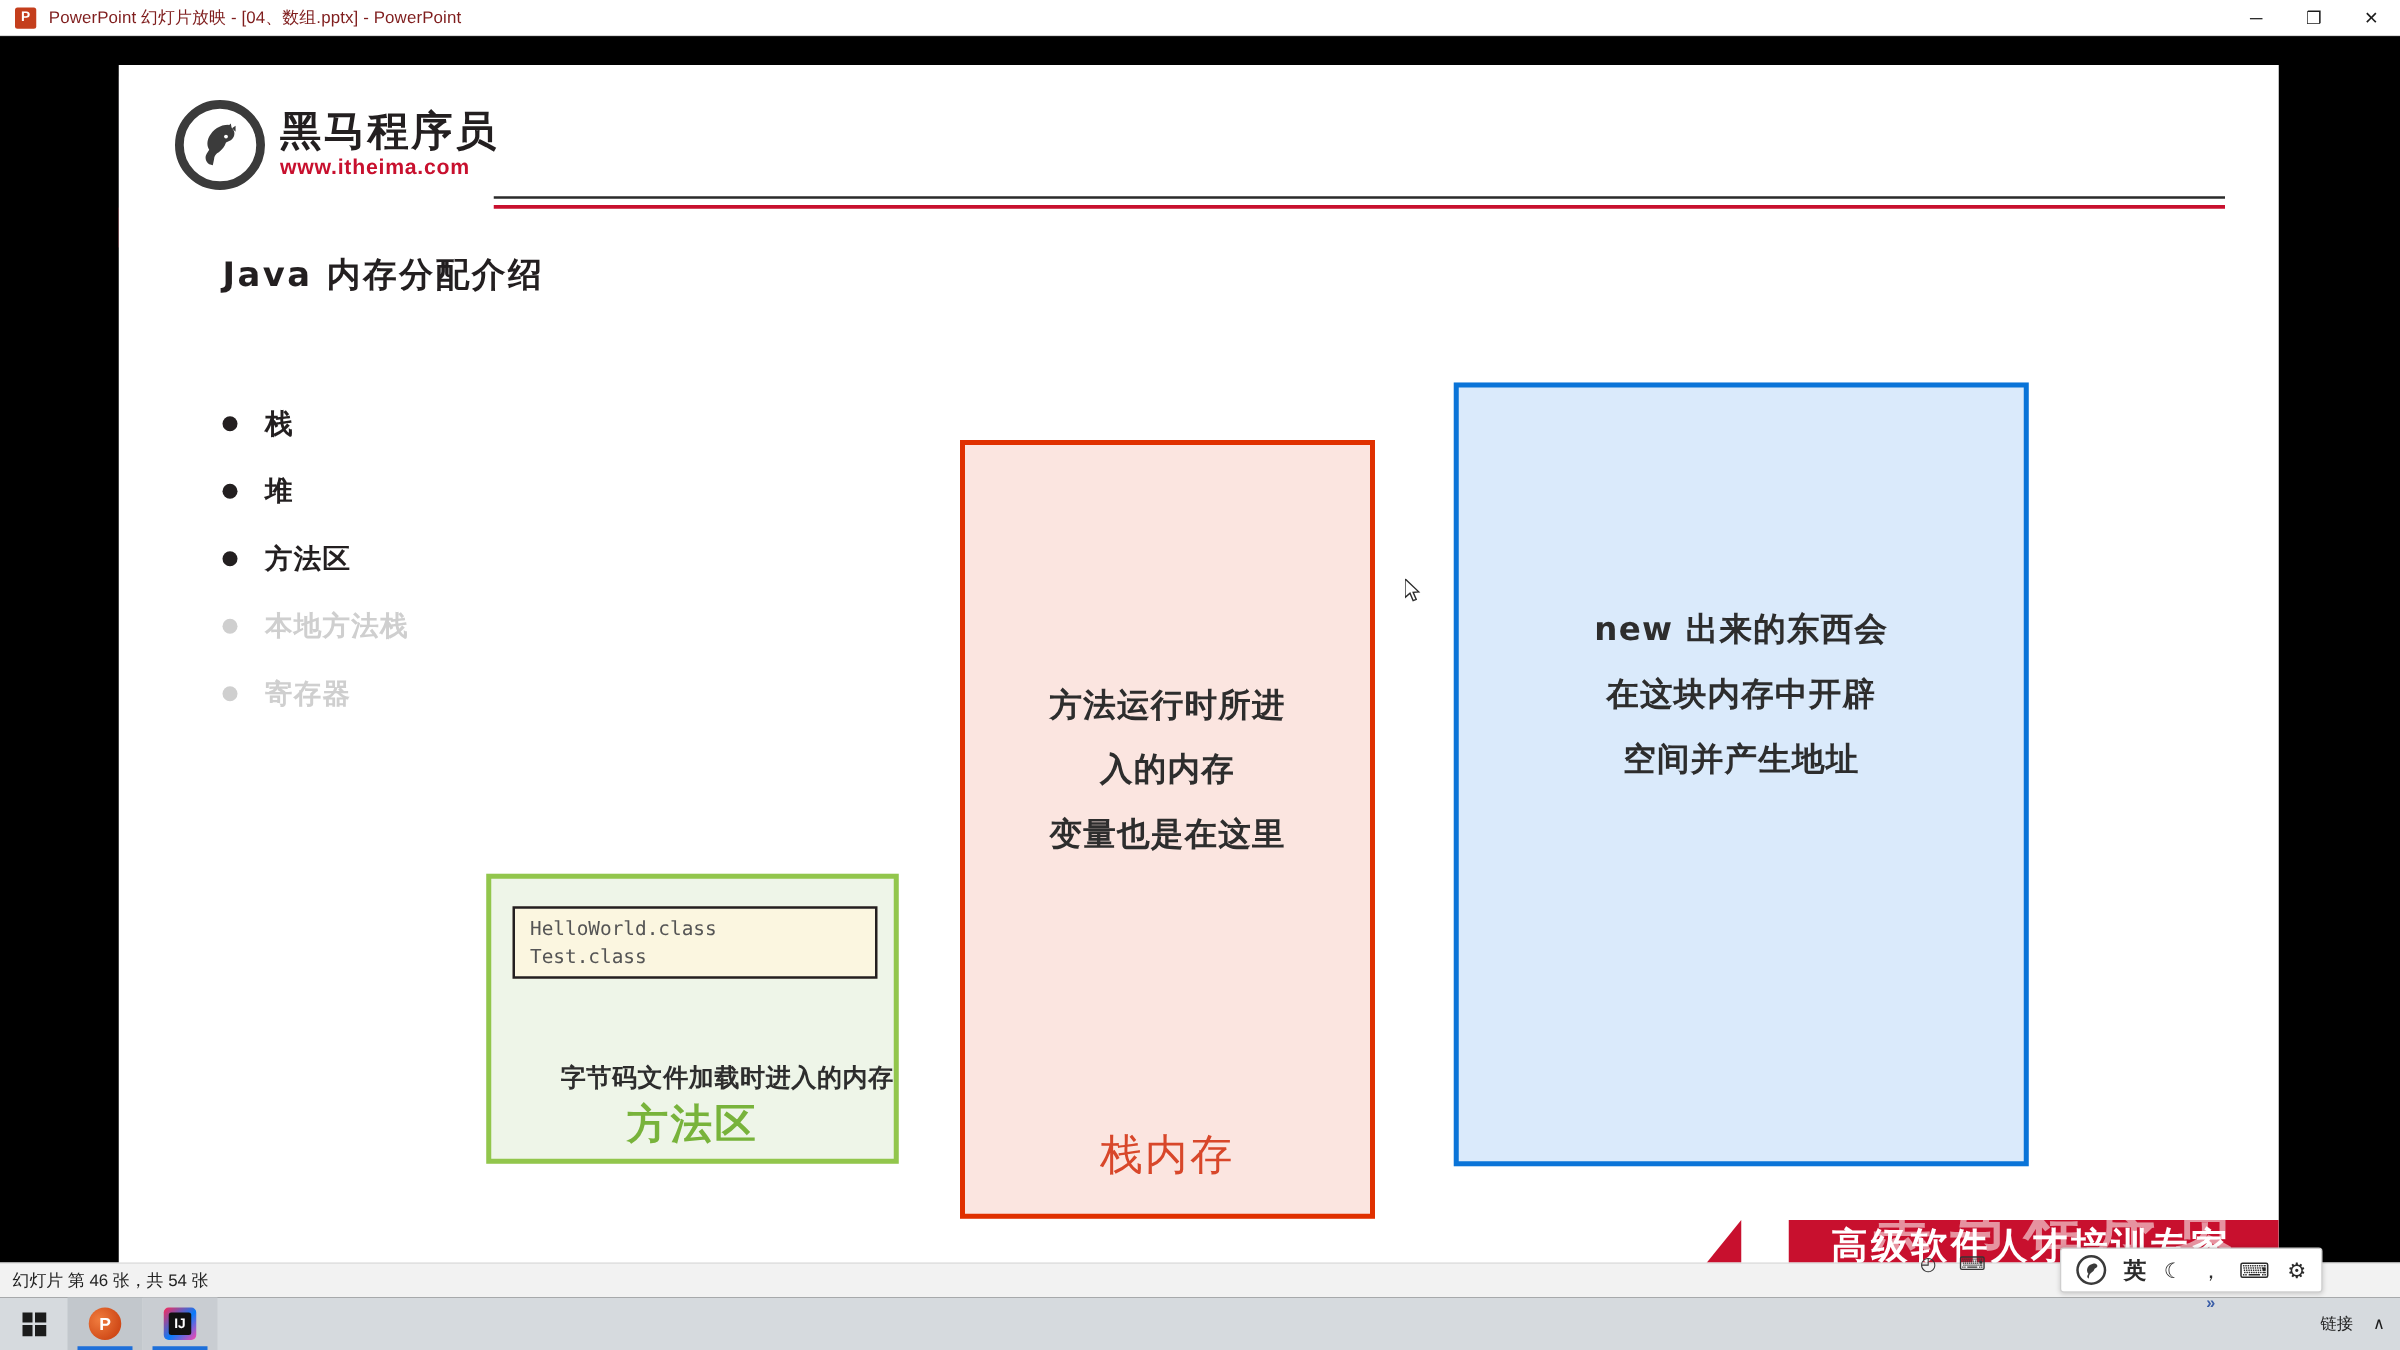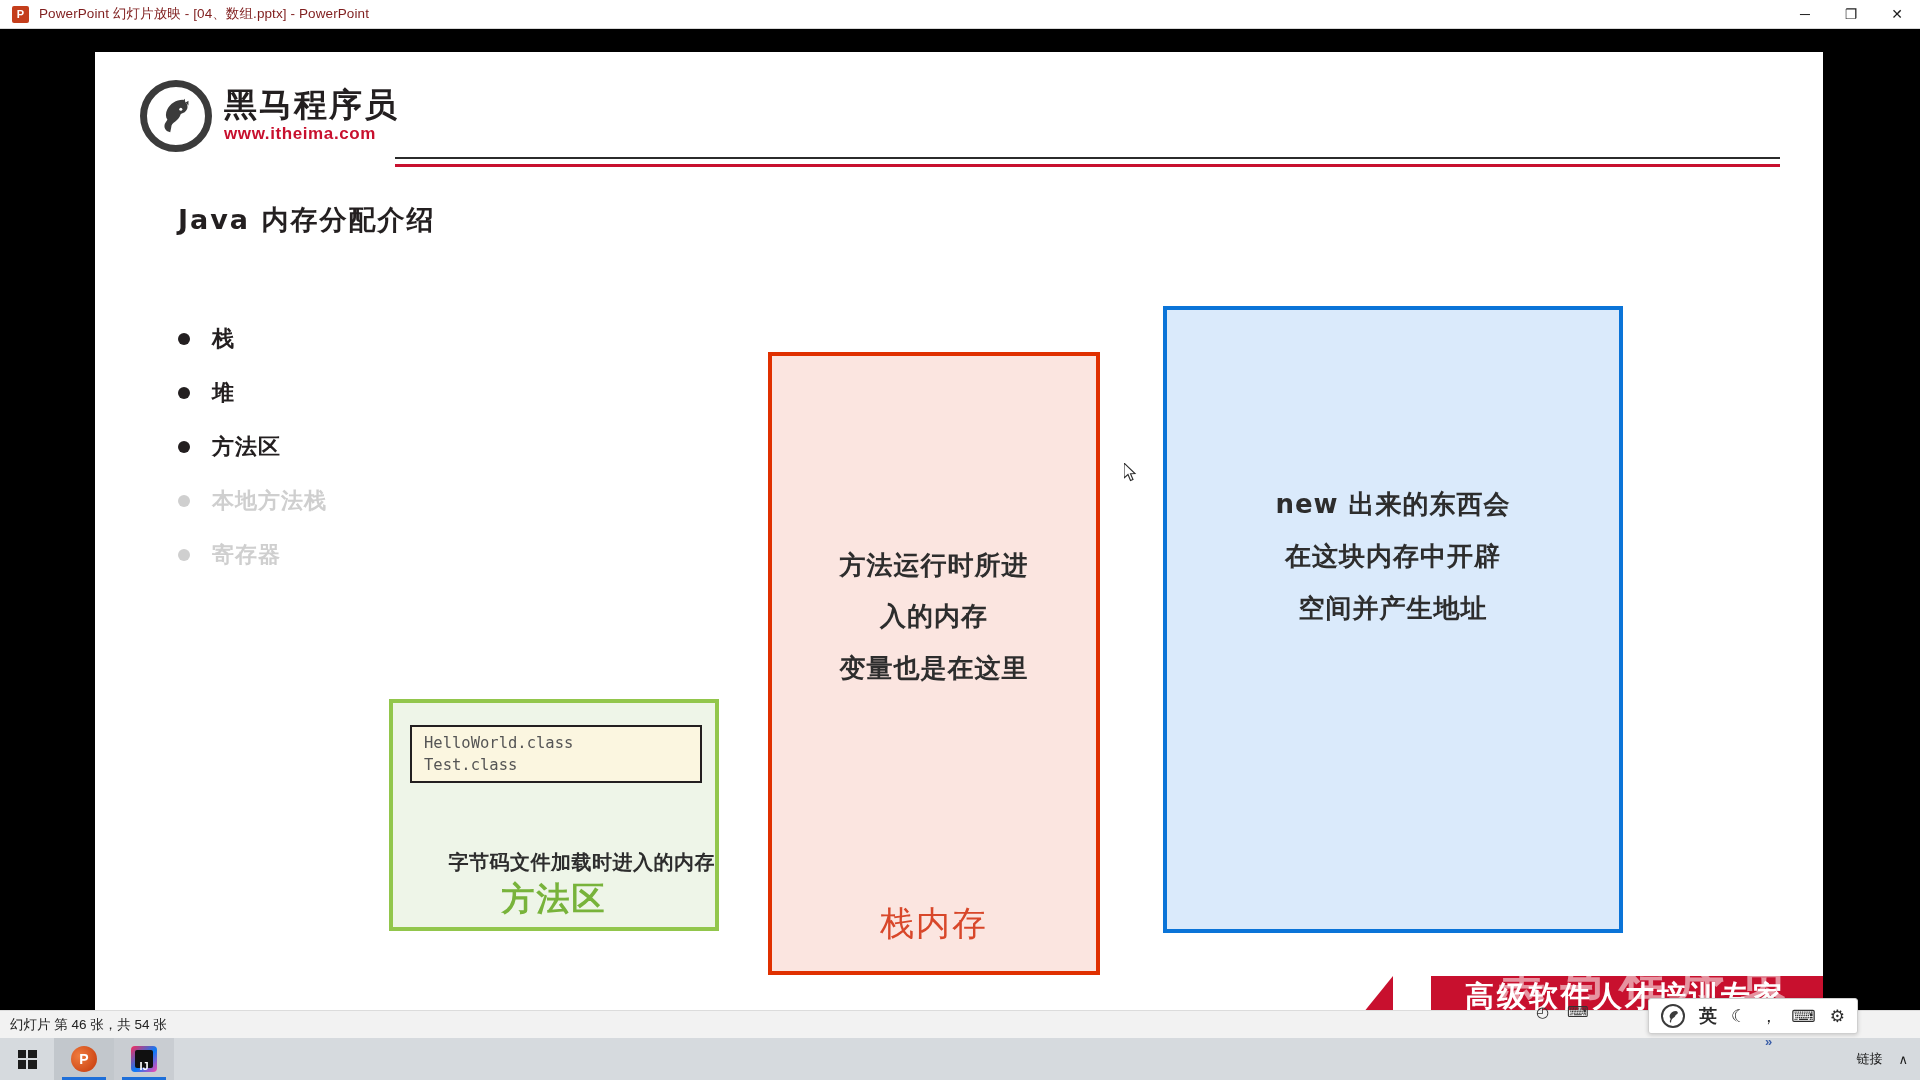--- a/index.html
+++ b/index.html
@@ -219,21 +219,21 @@
   }
   .ppt-ico {
     width: 26px; height: 26px; border-radius: 50%;
     background: radial-gradient(circle at 32% 38%, #f07c3e 0%, #d04a18 72%);
     color: #fff; font-size: 14px; font-weight: bold;
     display: flex; align-items: center; justify-content: center;
   }
   .ij-ico {
     width: 26px; height: 26px; border-radius: 4px; position: relative;
     background: linear-gradient(135deg, #fe2857 0%, #087cfa 55%, #fe45ad 100%);
-    display: flex; align-items: flex-end; justify-content: center;
+    display: flex; align-items: center; justify-content: center;
   }
   .ij-ico::after {
     content:""; position:absolute; left:4px; top:4px; right:4px; bottom:4px;
     background:#101010; border-radius:2px;
   }
   .ij-ico span {
     position: relative; z-index: 2; color: #fff; font-size: 11px; font-weight: bold;
     font-family: "Liberation Sans", sans-serif;
   }
   .tray { margin-left: auto; display: flex; align-items: center; padding-right: 12px; gap: 16px; }

